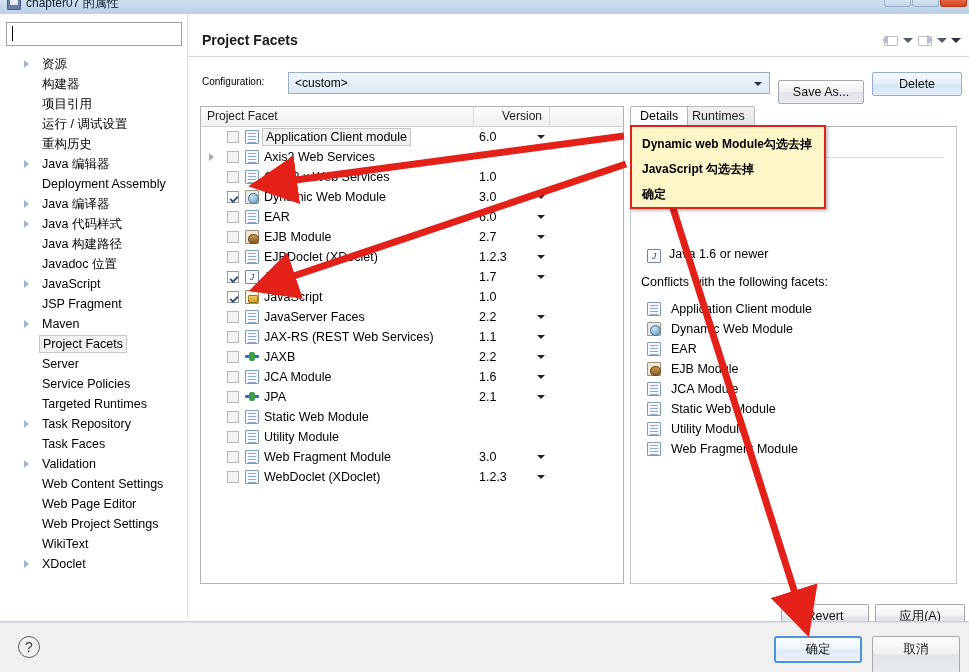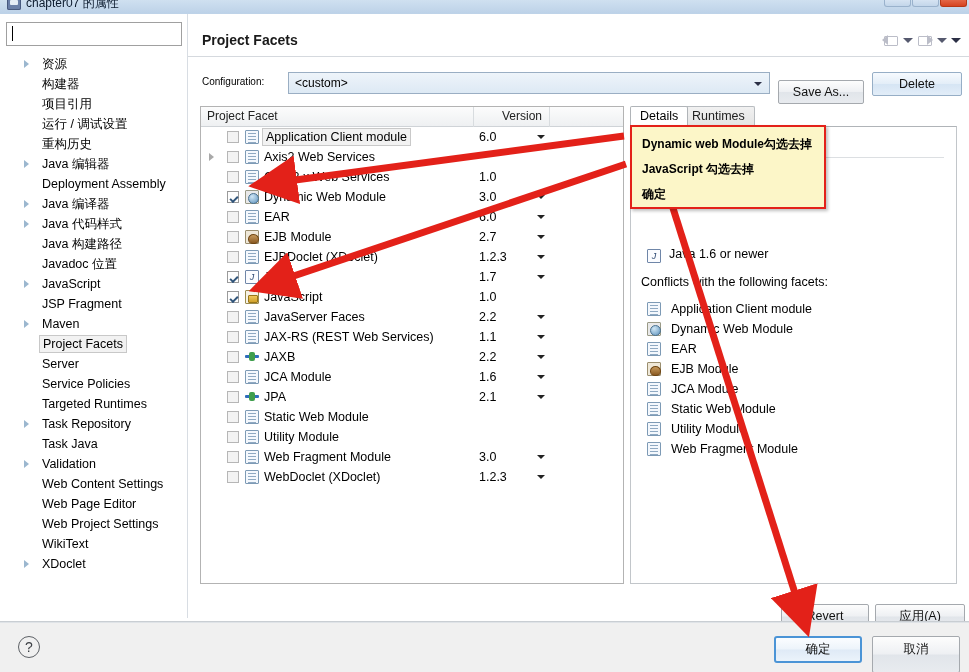--- a/index.html
+++ b/index.html
@@ -304,21 +304,21 @@
           <div class="tree-item"><span class="label-box">Java 构建路径</span></div>
           <div class="tree-item"><span class="label-box">Javadoc 位置</span></div>
           <div class="tree-item"><span class="twisty"></span><span class="label-box">JavaScript</span></div>
           <div class="tree-item"><span class="label-box">JSP Fragment</span></div>
           <div class="tree-item"><span class="twisty"></span><span class="label-box">Maven</span></div>
           <div class="tree-item selected"><span class="label-box">Project Facets</span></div>
           <div class="tree-item"><span class="label-box">Server</span></div>
           <div class="tree-item"><span class="label-box">Service Policies</span></div>
           <div class="tree-item"><span class="label-box">Targeted Runtimes</span></div>
           <div class="tree-item"><span class="twisty"></span><span class="label-box">Task Repository</span></div>
-          <div class="tree-item"><span class="label-box">Task Java</span></div>
+          <div class="tree-item"><span class="label-box">Task Faces</span></div>
           <div class="tree-item"><span class="twisty"></span><span class="label-box">Validation</span></div>
           <div class="tree-item"><span class="label-box">Web Content Settings</span></div>
           <div class="tree-item"><span class="label-box">Web Page Editor</span></div>
           <div class="tree-item"><span class="label-box">Web Project Settings</span></div>
           <div class="tree-item"><span class="label-box">WikiText</span></div>
           <div class="tree-item"><span class="twisty"></span><span class="label-box">XDoclet</span></div>
         </div>
     </div>
 
     <div class="right-pane">

